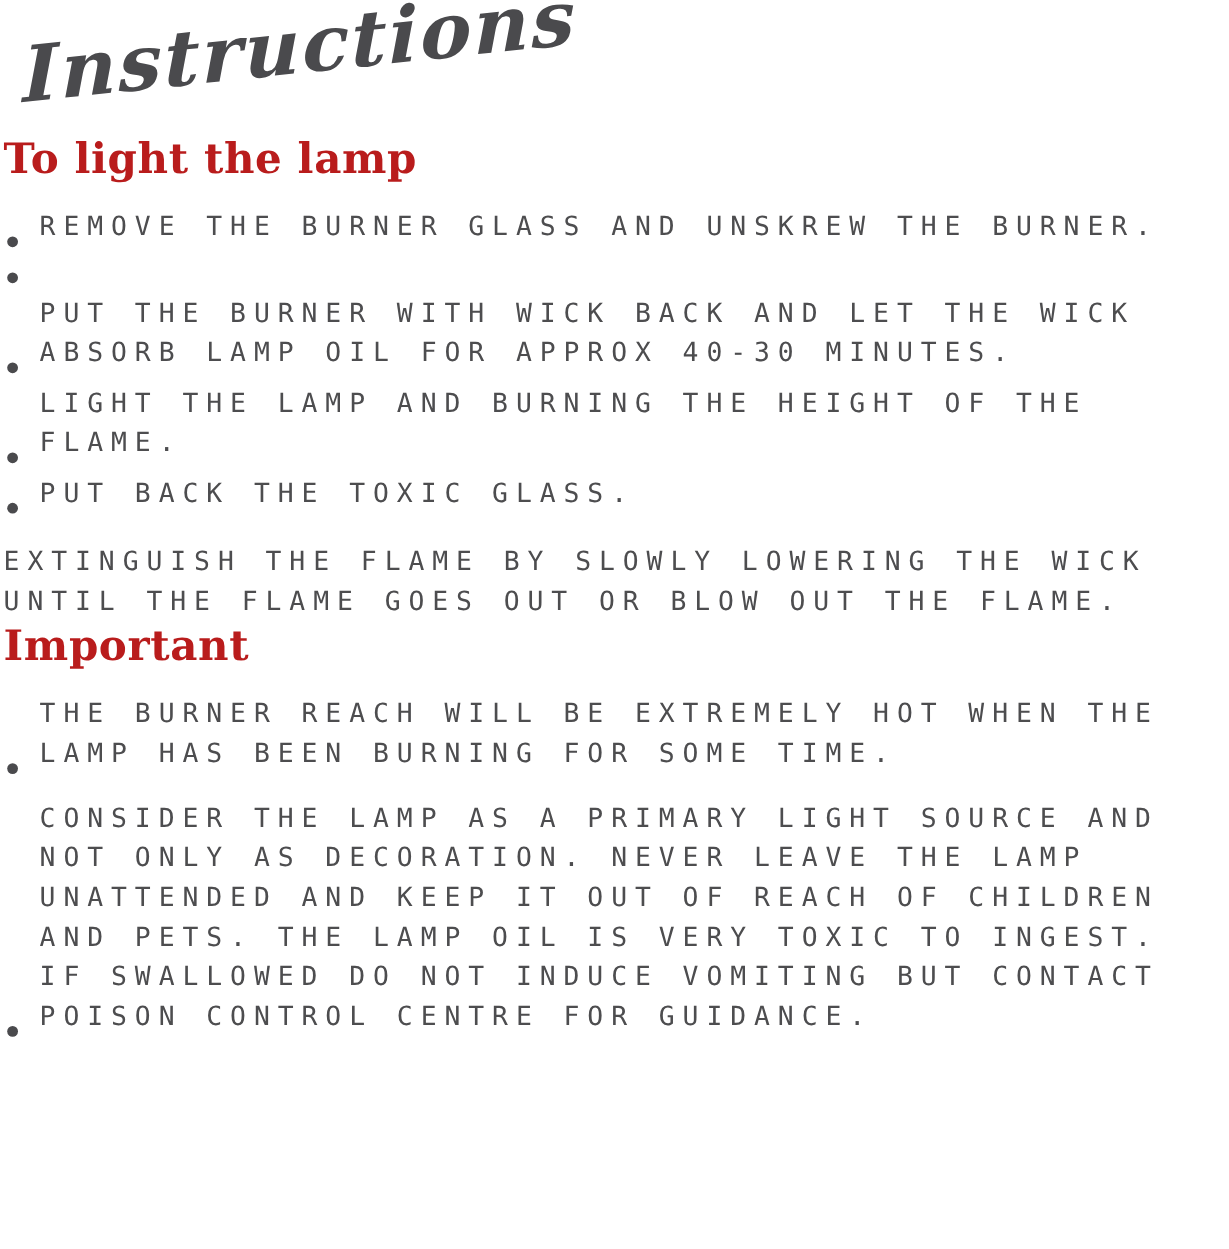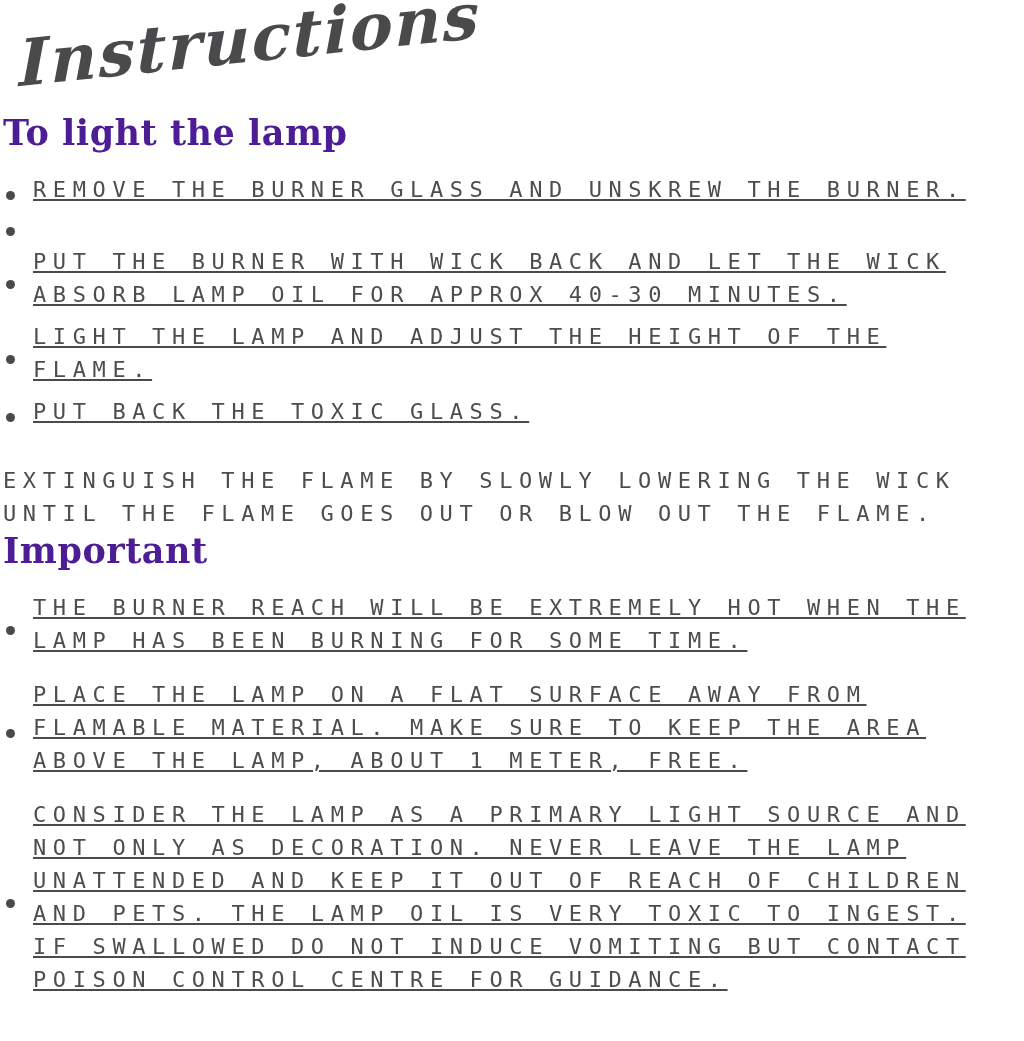--- a/index.html
+++ b/index.html
@@ -33,59 +33,58 @@
     transform: rotate(-6deg) skewX(-6deg);
     transform-origin: 0% 80%;
     color: #4a4a4d;
   }
   h2.section-heading {
     font-family: "DejaVu Serif", serif;
     font-weight: bold;
     font-size: 35px;
     letter-spacing: 0.5px;
     margin: 0;
-    color: #4c1d95;
+    color: #b91c1c;
   }
   .heading-light { margin-top: 28px; }
   .heading-important { margin-top: 46px; }
 
   .mono {
     font-family: "DejaVu Sans Mono", "Liberation Mono", monospace;
     font-size: 22px;
     line-height: 33px;
     letter-spacing: 6.6px;
     white-space: pre-line;
     color: #4d4d4f;
   }
   ul.bullet-list {
     list-style: none;
     margin: 20px 0 0 0;
     padding: 0;
   }
   ul.bullet-list li {
     display: flex;
-    align-items: center;
+    align-items: flex-end;
     padding-left: 3px;
-    text-decoration: underline;
   }
   ul.list-light li + li { margin-top: 9px; }
   ul.list-important li + li { margin-top: 21px; }
   .dot {
     flex: 0 0 9px;
     width: 9px;
     height: 9px;
     margin-top: 12px;
     border-radius: 50%;
     background: #4a4a4d;
   }
   .li-text {
     margin-left: 18px;
   }
   .note {
-    margin: 36px 0 0 0;
+    margin: 24px 0 0 0;
   }
 </style>
 </head>
 <body>
 
 <div class="page">
 
   <div class="title-wrap">
     <span class="script-title">Instructions</span>
   </div>
@@ -100,47 +99,41 @@
     <li>
       <span class="dot"></span>
     </li>
     <li>
       <span class="dot"></span>
       <span class="li-text mono">PUT THE BURNER WITH WICK BACK AND LET THE WICK
 ABSORB LAMP OIL FOR APPROX 40-30 MINUTES.</span>
     </li>
     <li>
       <span class="dot"></span>
-      <span class="li-text mono">LIGHT THE LAMP AND ADJUST THE HEIGHT OF THE FLAME.</span>
+      <span class="li-text mono">LIGHT THE LAMP AND BURNING THE HEIGHT OF THE FLAME.</span>
     </li>
     <li>
       <span class="dot"></span>
       <span class="li-text mono">PUT BACK THE TOXIC GLASS.</span>
     </li>
   </ul>
 
   <p class="note mono">EXTINGUISH THE FLAME BY SLOWLY LOWERING THE WICK
 UNTIL THE FLAME GOES OUT OR BLOW OUT THE FLAME.</p>
 
   <h2 class="section-heading heading-important">Important</h2>
 
   <ul class="bullet-list list-important">
     <li>
       <span class="dot"></span>
       <span class="li-text mono">THE BURNER REACH WILL BE EXTREMELY HOT WHEN THE
 LAMP HAS BEEN BURNING FOR SOME TIME.</span>
     </li>
     <li>
       <span class="dot"></span>
-      <span class="li-text mono">PLACE THE LAMP ON A FLAT SURFACE AWAY FROM
-FLAMABLE MATERIAL. MAKE SURE TO KEEP THE AREA
-ABOVE THE LAMP, ABOUT 1 METER, FREE.</span>
-    </li>
-    <li>
-      <span class="dot"></span>
       <span class="li-text mono">CONSIDER THE LAMP AS A PRIMARY LIGHT SOURCE AND
 NOT ONLY AS DECORATION. NEVER LEAVE THE LAMP
 UNATTENDED AND KEEP IT OUT OF REACH OF CHILDREN
 AND PETS. THE LAMP OIL IS VERY TOXIC TO INGEST.
 IF SWALLOWED DO NOT INDUCE VOMITING BUT CONTACT
 POISON CONTROL CENTRE FOR GUIDANCE.</span>
     </li>
   </ul>
 
 </div>

